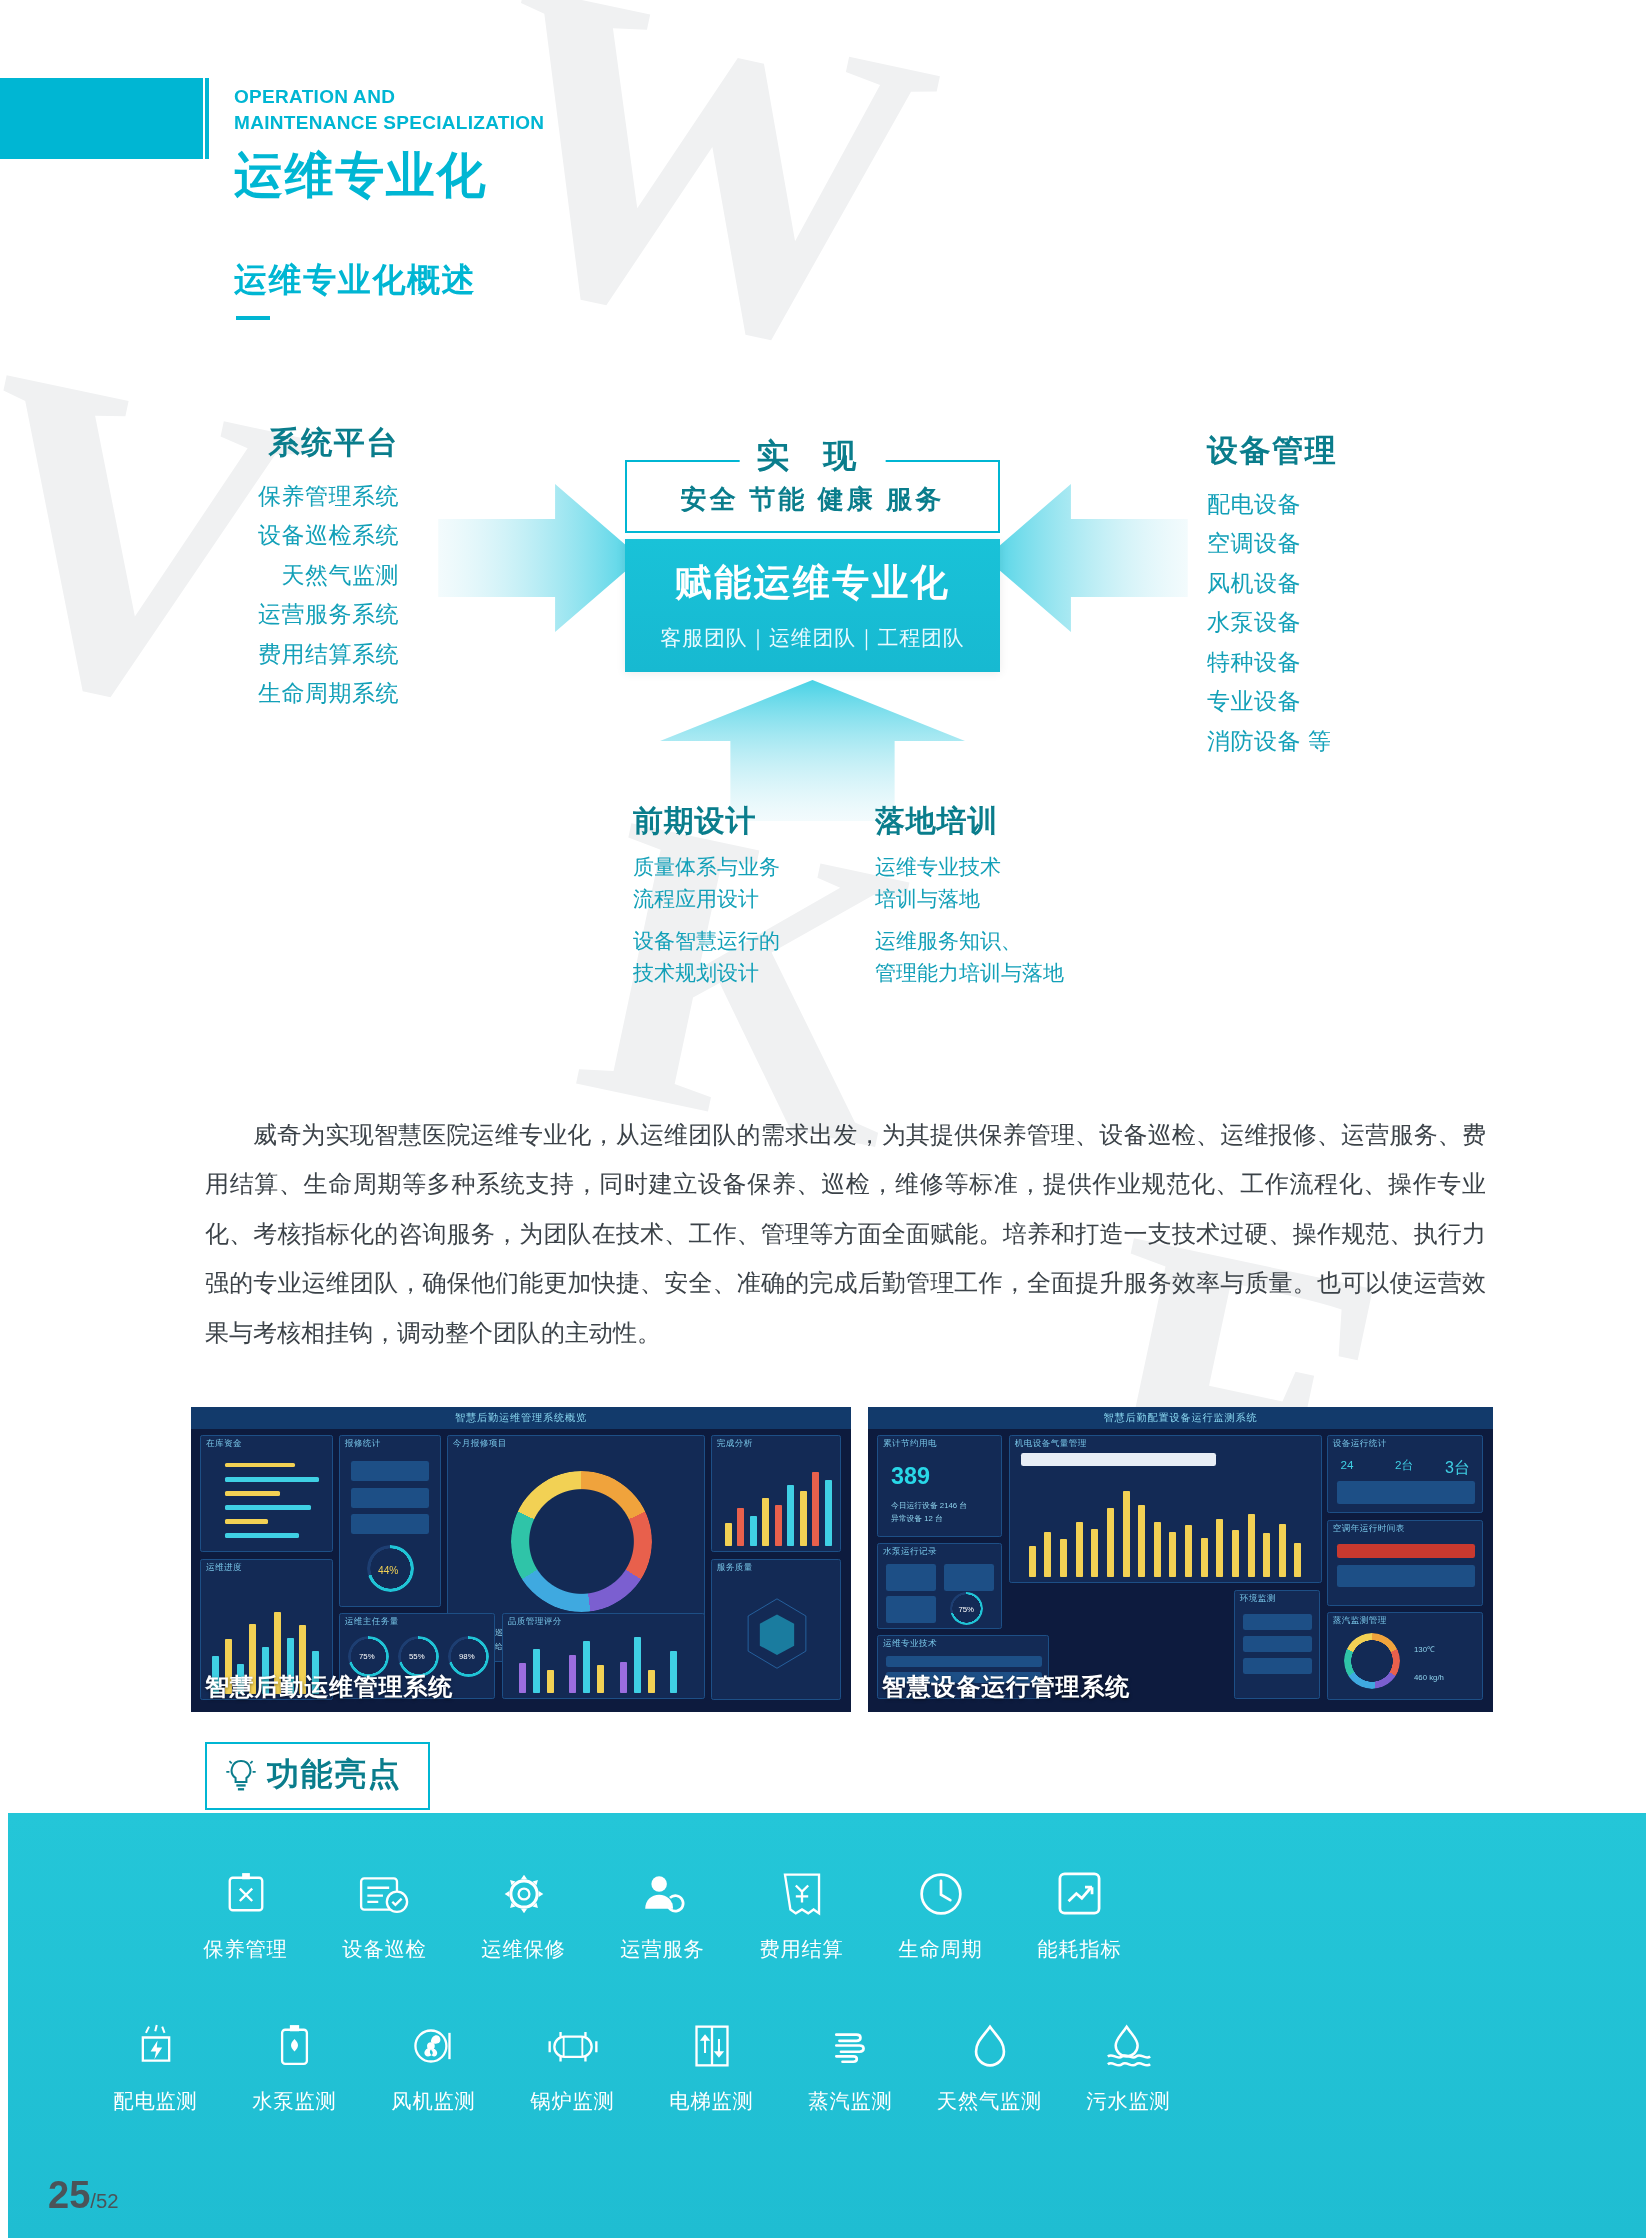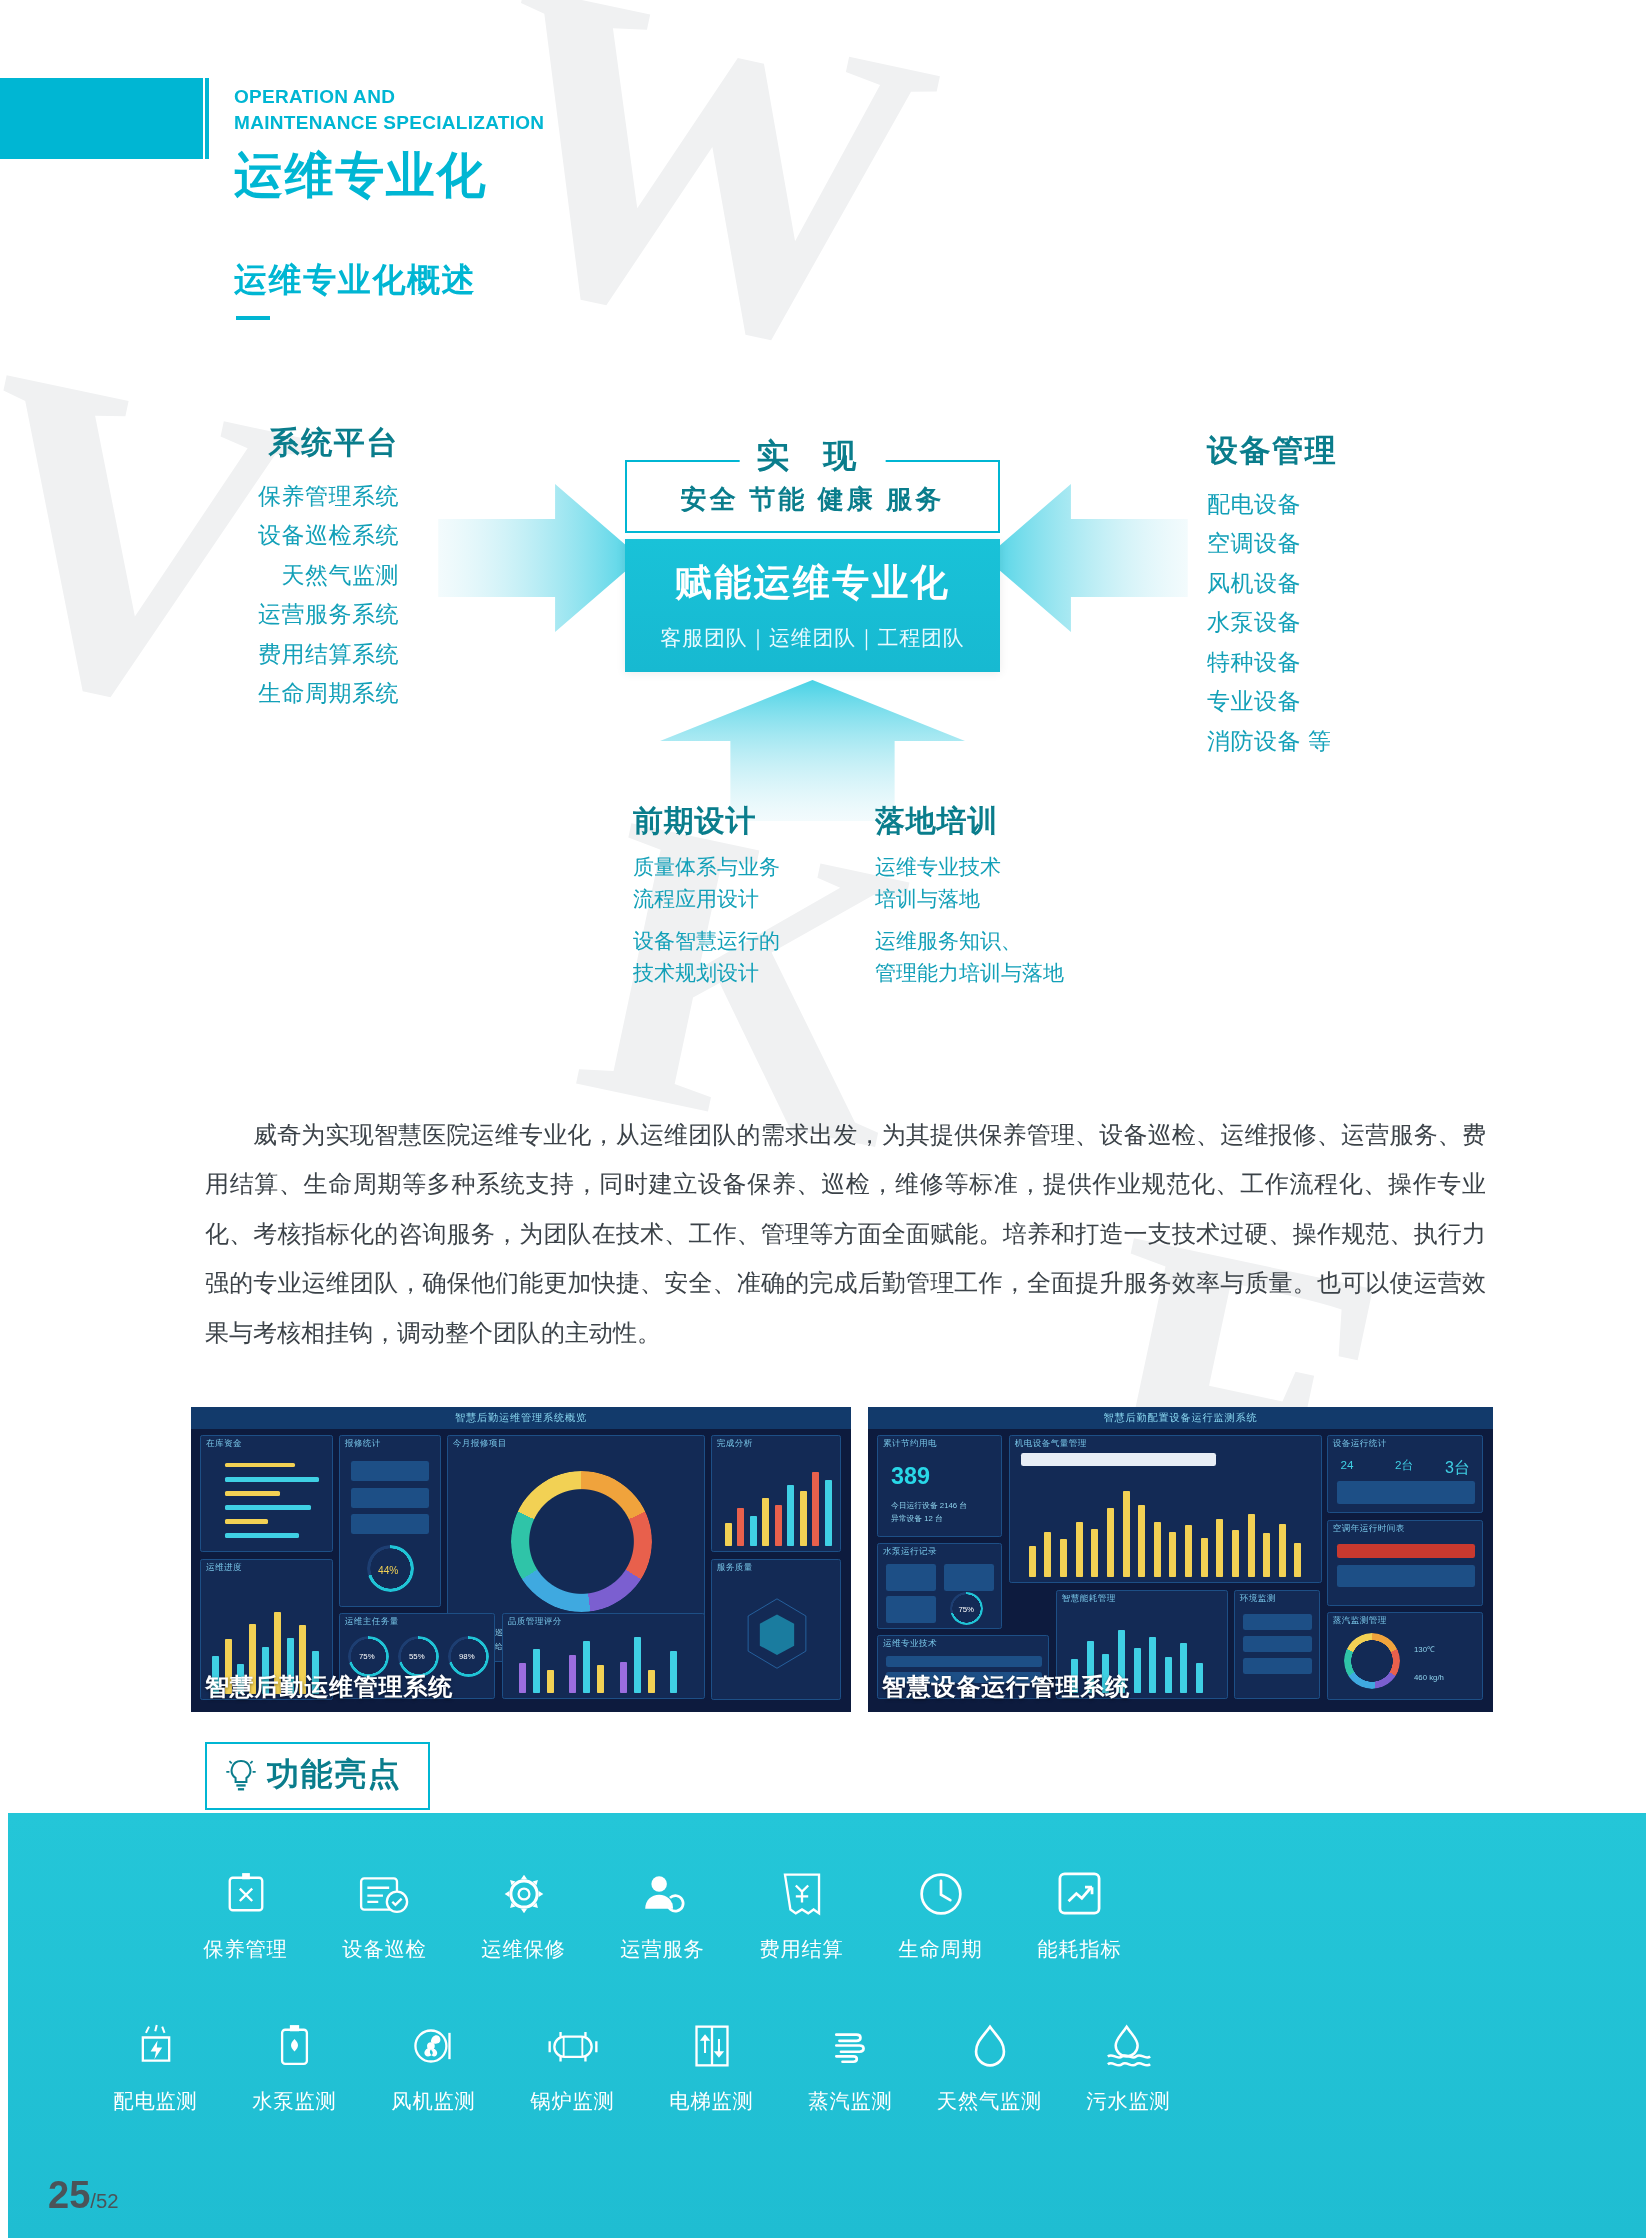--- a/index.html
+++ b/index.html
@@ -425,32 +425,20 @@
         <div class="ring" style="left:72px;top:48px;width:33px;height:33px;"></div>
         <div class="minitext" style="left:80px;top:61px;color:#fff;">75%</div>
       </div>
 
       <div class="panel" style="left:9.4px;top:228px;width:172px;height:64px;">
         <div class="panel-title">运维专业技术</div>
         <div class="pill" style="left:7.8px;top:20.3px;width:156px;height:11px;background:#1d4f86;"></div>
         <div class="pill" style="left:7.8px;top:36px;width:156px;height:11px;background:#1d4f86;"></div>
       </div>
 
-      <div class="panel" style="left:188px;top:183px;width:172px;height:109px;">
-        <div class="panel-title">智慧能耗管理</div>
-        <div class="bar-v" style="left:14px;height:34px;background:#3fd0e4;"></div>
-        <div class="bar-v" style="left:30px;height:52px;background:#3fd0e4;"></div>
-        <div class="bar-v" style="left:45px;height:39px;background:#3fd0e4;"></div>
-        <div class="bar-v" style="left:61px;height:63px;background:#3fd0e4;"></div>
-        <div class="bar-v" style="left:77px;height:45px;background:#3fd0e4;"></div>
-        <div class="bar-v" style="left:92px;height:56px;background:#3fd0e4;"></div>
-        <div class="bar-v" style="left:108px;height:36px;background:#3fd0e4;"></div>
-        <div class="bar-v" style="left:123px;height:50px;background:#3fd0e4;"></div>
-        <div class="bar-v" style="left:139px;height:30px;background:#3fd0e4;"></div>
-      </div>
 
       <div class="panel" style="left:366px;top:183px;width:86px;height:109px;">
         <div class="panel-title">环境监测</div>
         <div class="pill" style="left:7.8px;top:23.4px;width:69px;height:15.6px;background:#1d4f86;"></div>
         <div class="pill" style="left:7.8px;top:45px;width:69px;height:15.6px;background:#1d4f86;"></div>
         <div class="pill" style="left:7.8px;top:67px;width:69px;height:15.6px;background:#1d4f86;"></div>
       </div>
 
       <div class="panel" style="left:459px;top:205px;width:156px;height:88px;">
         <div class="panel-title">蒸汽监测管理</div>

